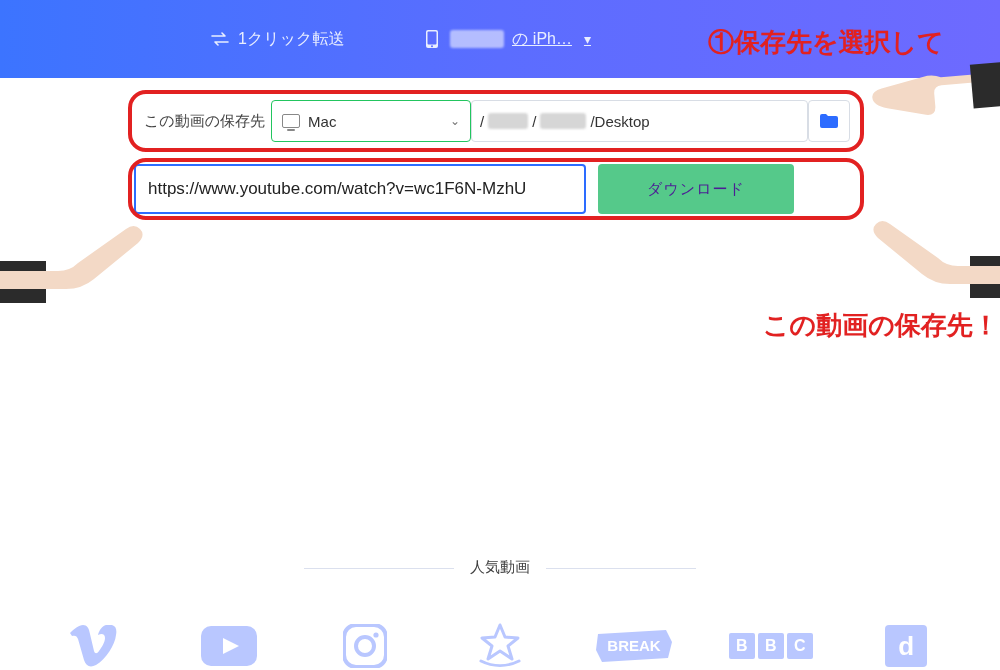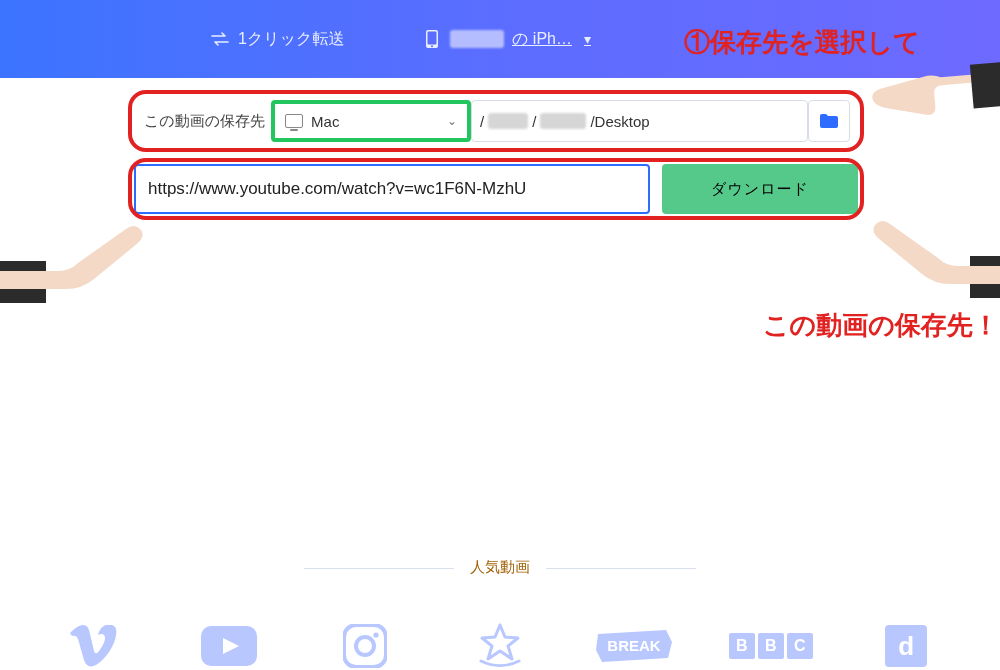--- a/index.html
+++ b/index.html
@@ -54,74 +54,74 @@
   }
   .row1-box { left: 128px; top: 12px; width: 736px; height: 62px; }
   .row2-box { left: 128px; top: 80px; width: 736px; height: 62px; }
 
   .row1 {
     position:absolute; left:134px; top:18px; width:724px; height:50px;
     display:flex; align-items:center; padding:0 8px;
   }
   .save-label { font-size:15px; color:#444; padding:0 6px 0 2px; white-space:nowrap; }
   .device-sel {
-    flex: 0 0 200px; height:42px; border:4px solid #22c55e; border-radius:4px;
+    flex: 0 0 200px; height:42px; border:1px solid #22c55e; border-radius:4px;
     display:flex; align-items:center; padding:0 10px; gap:8px; background:#fff; cursor:pointer;
   }
   .device-sel .monitor { width:18px;height:14px;border:1.5px solid #888;border-radius:2px; position:relative; }
   .device-sel .monitor:after{content:"";position:absolute;left:50%;transform:translateX(-50%);bottom:-4px;width:8px;height:2px;background:#888;border-radius:1px;}
   .device-name { flex:1; font-size:15px; color:#333; }
   .sel-chev { color:#777; font-size:12px; }
 
   .path-box {
     flex: 1 1 auto; height:42px; border:1px solid #d8dde5; border-radius:4px;
     display:flex; align-items:center; padding:0 8px; gap:4px; background:#fff; font-size:15px; color:#333;
   }
   .path-blur { display:inline-block; height:16px; border-radius:3px; background:#d6d6d6; filter: blur(1px); }
 
   .folder-btn {
     flex:0 0 42px; height:42px; border:1px solid #d8dde5; border-radius:4px;
     display:flex;align-items:center;justify-content:center;background:#fff;cursor:pointer;
   }
 
   .row2 {
-    position:absolute; left:134px; top:86px; width:724px; height:50px;
+    position:absolute; left:134px; top:86px; width:660px; height:50px;
     display:flex; align-items:center; gap:12px;
   }
   .url-input {
     flex:1 1 auto; height:50px; border:2px solid #2d6cff; border-radius:4px; background:#fff;
     padding:0 12px; font-size:17px; color:#222; outline:none;
     font-family: inherit;
   }
   .dl-btn {
     flex:0 0 196px; height:50px; border:none; border-radius:4px;
-    background:#55c98a; color:#000000; font-size:15px; letter-spacing:1px; cursor:pointer;
+    background:#55c98a; color:#4c1d95; font-size:15px; letter-spacing:1px; cursor:pointer;
   }
 
   
   .anno {
     position:absolute; color:#e22121; font-weight:700; font-size:26px;
     text-shadow: 0 0 1px rgba(0,0,0,.05);
     white-space:nowrap;
   }
-  .anno-1 { left:684px; top:-53px; }
+  .anno-1 { left:708px; top:-53px; }
   .anno-2 { left:6px;  top:230px; }
   .anno-3 { left:763px; top:230px; }
 
   
   .hand { position:absolute; }
   .hand svg { display:block; }
   .hand-1 { left:864px; top:-22px;  width:140px; transform: rotate(-5deg); }
   .hand-2 { left:-2px;  top:135px;  width:160px; transform: scaleX(1); }
   .hand-3 { left:858px; top:130px;  width:160px; transform: scaleX(-1); }
 
   
   .pop-label {
     position:absolute; left:0; right:0; top:480px; text-align:center;
-    color:#a16207; font-size:15px;
+    color:#404040; font-size:15px;
   }
   .pop-label:before, .pop-label:after{
     content:""; display:inline-block; vertical-align:middle;
     width:150px; height:1px; background:#dbe0ee; margin:0 16px;
   }
 
   .brand-row {
     position:absolute; left:0; right:0; top:520px;
     display:flex; justify-content:space-around; align-items:center;
     padding: 18px 26px 0;

